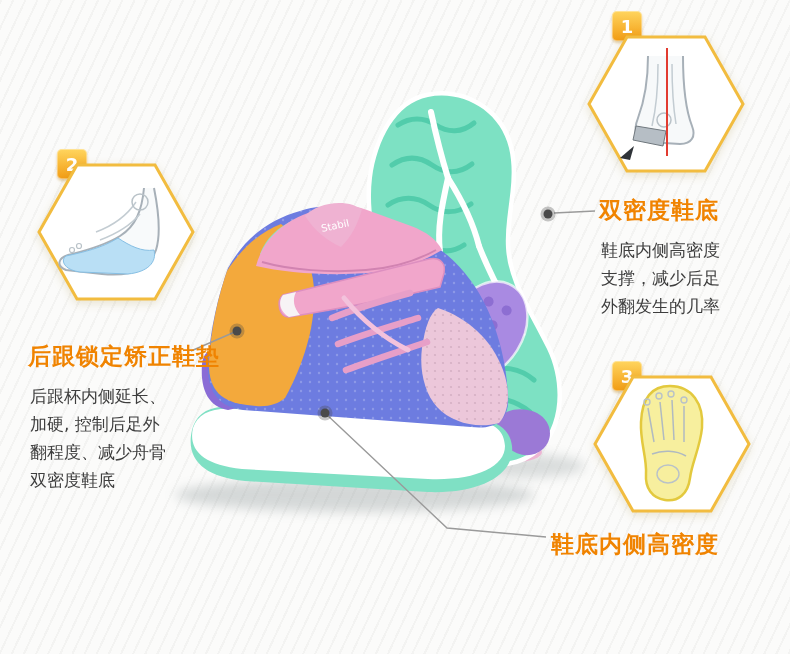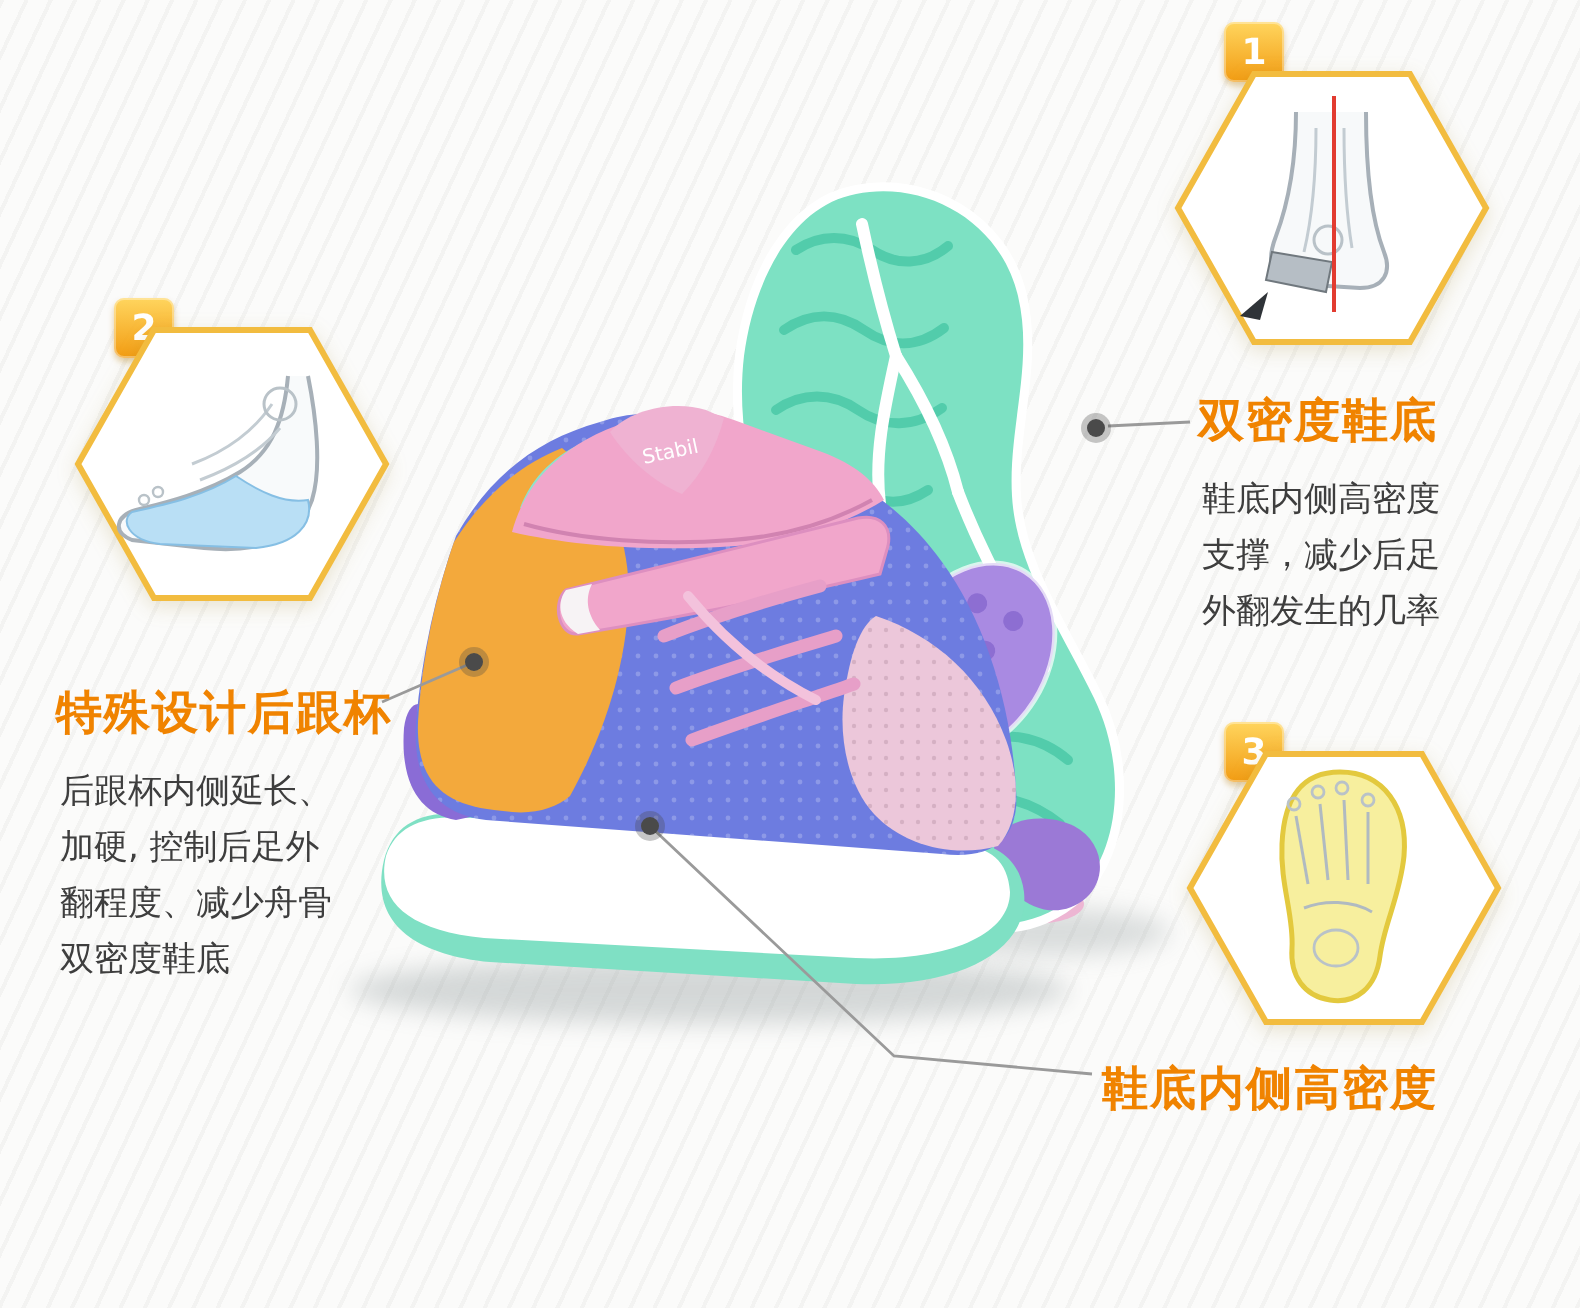--- a/index.html
+++ b/index.html
@@ -211,21 +211,21 @@
       <path d="M 30,94 C 48,90 66,86 82,76 C 94,84 106,90 118,88 C 121,100 112,110 92,112
                L 44,110 C 28,108 24,98 30,94 Z" fill="#b9dff5" stroke="#86bfe4" stroke-width="1"></path>
       <path d="M 100,40 C 90,55 76,64 60,70" fill="none" stroke="#c3ccd2" stroke-width="1.5"></path>
       <path d="M 104,52 C 94,64 80,72 64,78" fill="none" stroke="#c3ccd2" stroke-width="1.5"></path>
       <circle cx="104" cy="40" r="8" fill="none" stroke="#b9c2c8" stroke-width="1.5"></circle>
       <circle cx="36" cy="88" r="2.5" fill="none" stroke="#b9c2c8" stroke-width="1.2"></circle>
       <circle cx="43" cy="84" r="2.5" fill="none" stroke="#b9c2c8" stroke-width="1.2"></circle>
     </svg>
   </div>
   <div class="callout-text ct-2">
-    <h3 class="callout-title">特殊设计后跟杯</h3>
+    <h3 class="callout-title">后跟锁定矫正鞋垫</h3>
     <p class="callout-desc">后跟杯内侧延长、
 加硬, 控制后足外
 翻程度、减少舟骨
 双密度鞋底</p>
   </div>
 
   <div class="badge badge-3">
     <span>3</span>
   </div>
   <div class="hexagon hex-3">

